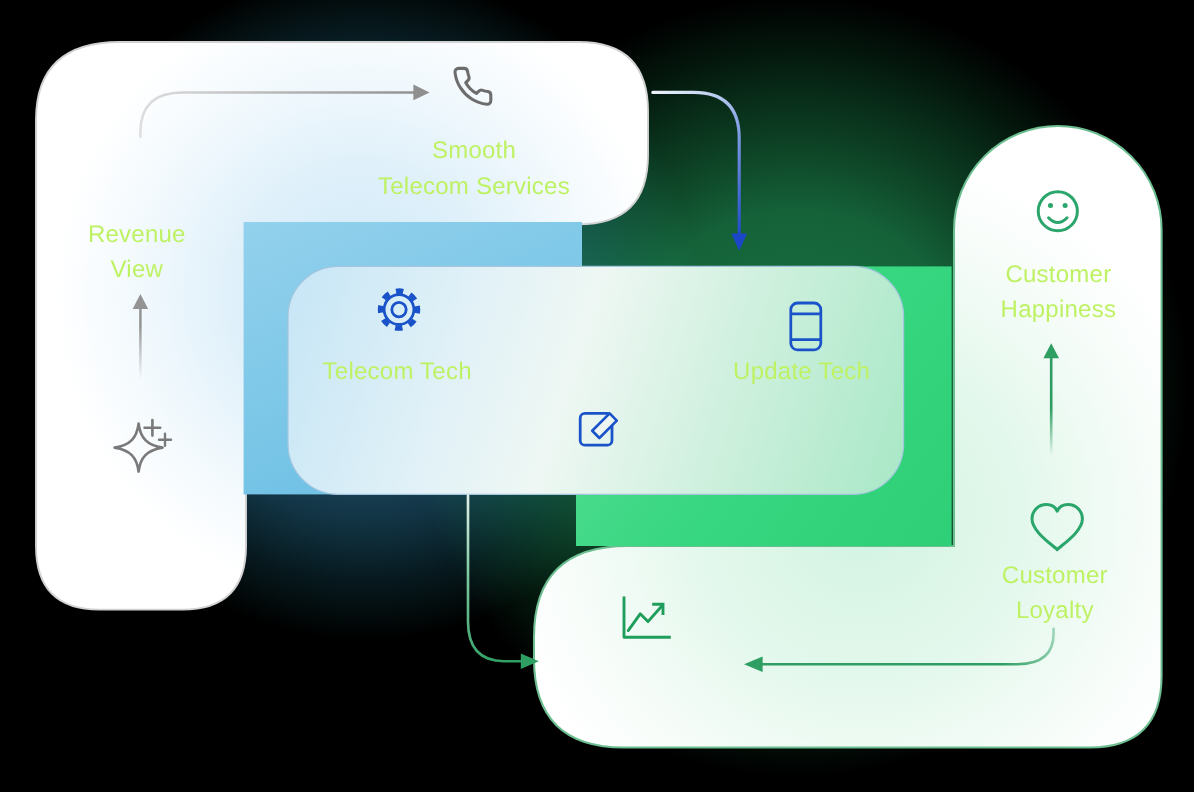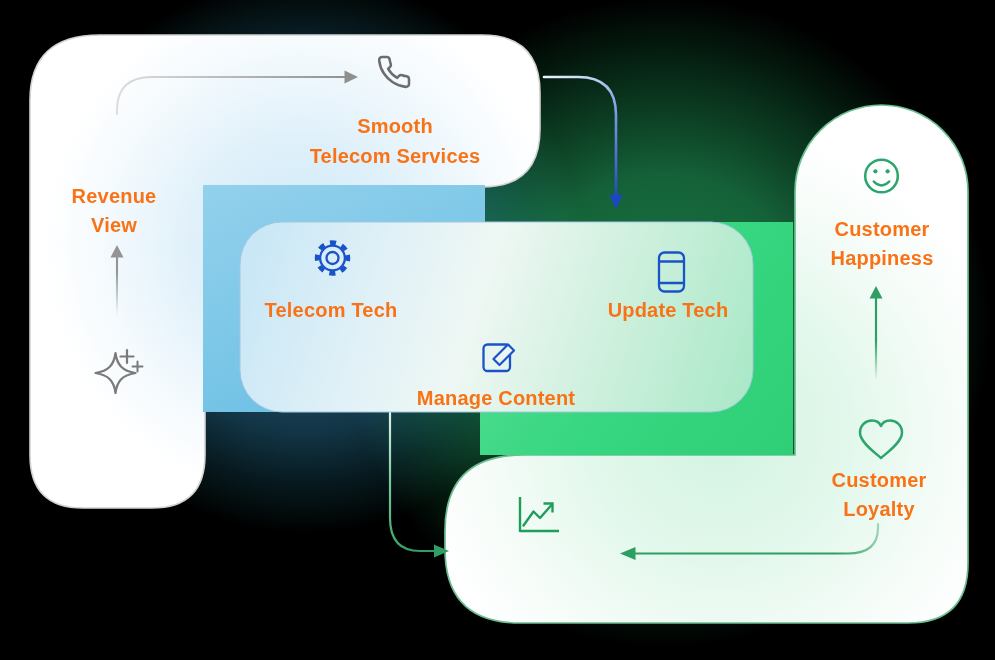--- a/index.html
+++ b/index.html
@@ -1,20 +1,20 @@
 <!DOCTYPE html>
 <html><head>
 <meta charset="utf-8">
 <style>
   html,body{margin:0;padding:0;background:#000;}
   #stage{position:relative;width:995px;height:660px;background:#000;overflow:hidden;
          font-family:"Liberation Sans",sans-serif;}
   #bg{position:absolute;left:0;top:0;}
-  .label{position:absolute;white-space:pre-line;text-align:center;color:#f97316;
-         font-size:20px;line-height:29px;font-weight:700;letter-spacing:.2px;}
+  .label{position:absolute;white-space:pre-line;text-align:center;color:#bef264;
+         font-size:20px;line-height:29px;font-weight:400;letter-spacing:.2px;}
   .icon{position:absolute;}
 </style>
 </head>
 <body>
 
 <div id="stage">
 
   <svg id="bg" width="995" height="660" viewBox="0 0 995 660">
     <defs>
       <radialGradient id="gBlue" gradientUnits="userSpaceOnUse" cx="305" cy="255" r="278">
@@ -175,21 +175,20 @@
 Telecom Services</div>
 
   <div class="label" style="left:39px;top:182px;width:150px">Revenue
 View</div>
 
 
   <div class="label" style="left:251px;top:296px;width:160px">Telecom Tech</div>
 
   <div class="label" style="left:588px;top:296px;width:160px">Update Tech</div>
 
-  <div class="label" style="left:396px;top:384px;width:200px">Manage Content</div>
 
   <div class="label" style="left:802px;top:215px;width:160px">Customer
 Happiness</div>
 
   <div class="label" style="left:799px;top:466px;width:160px">Customer
 Loyalty</div>
 
 
 </div>
 

